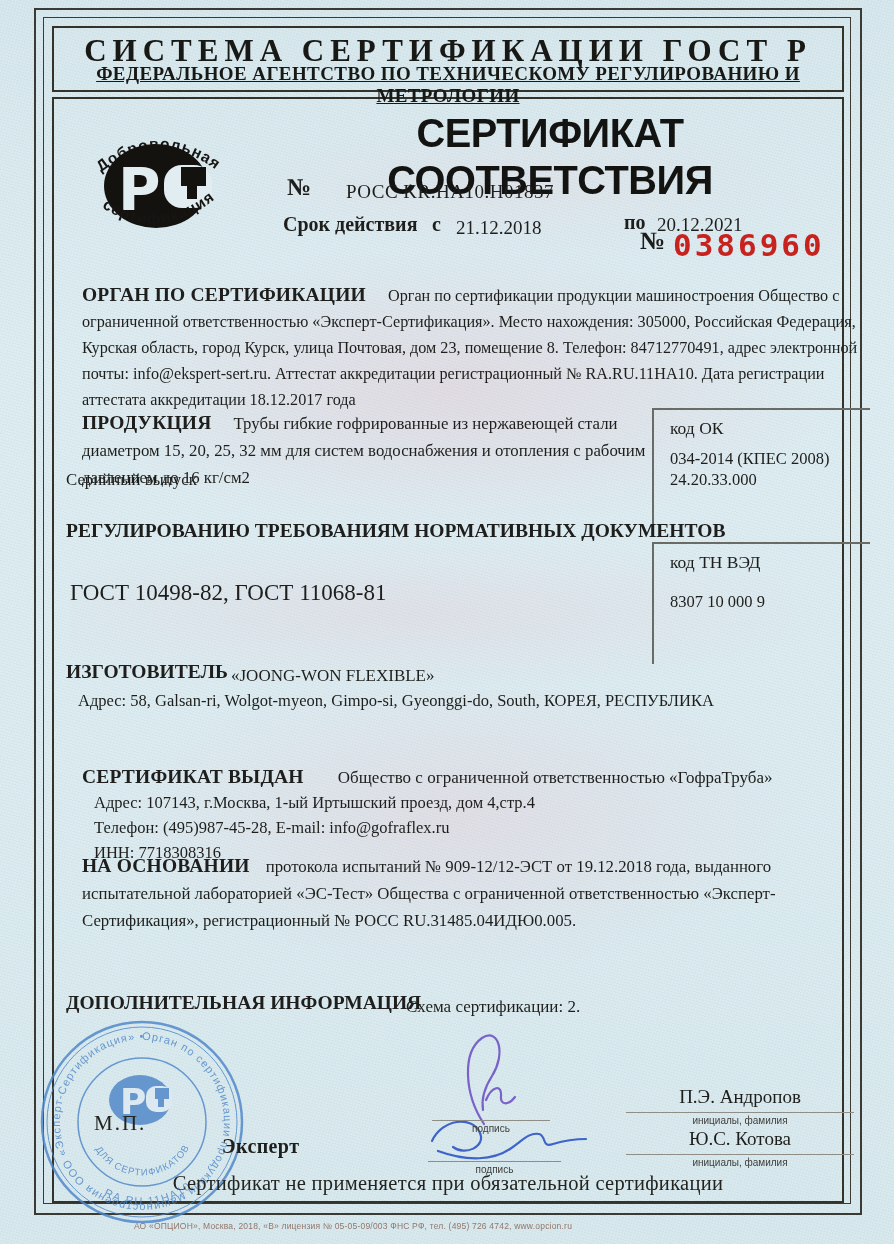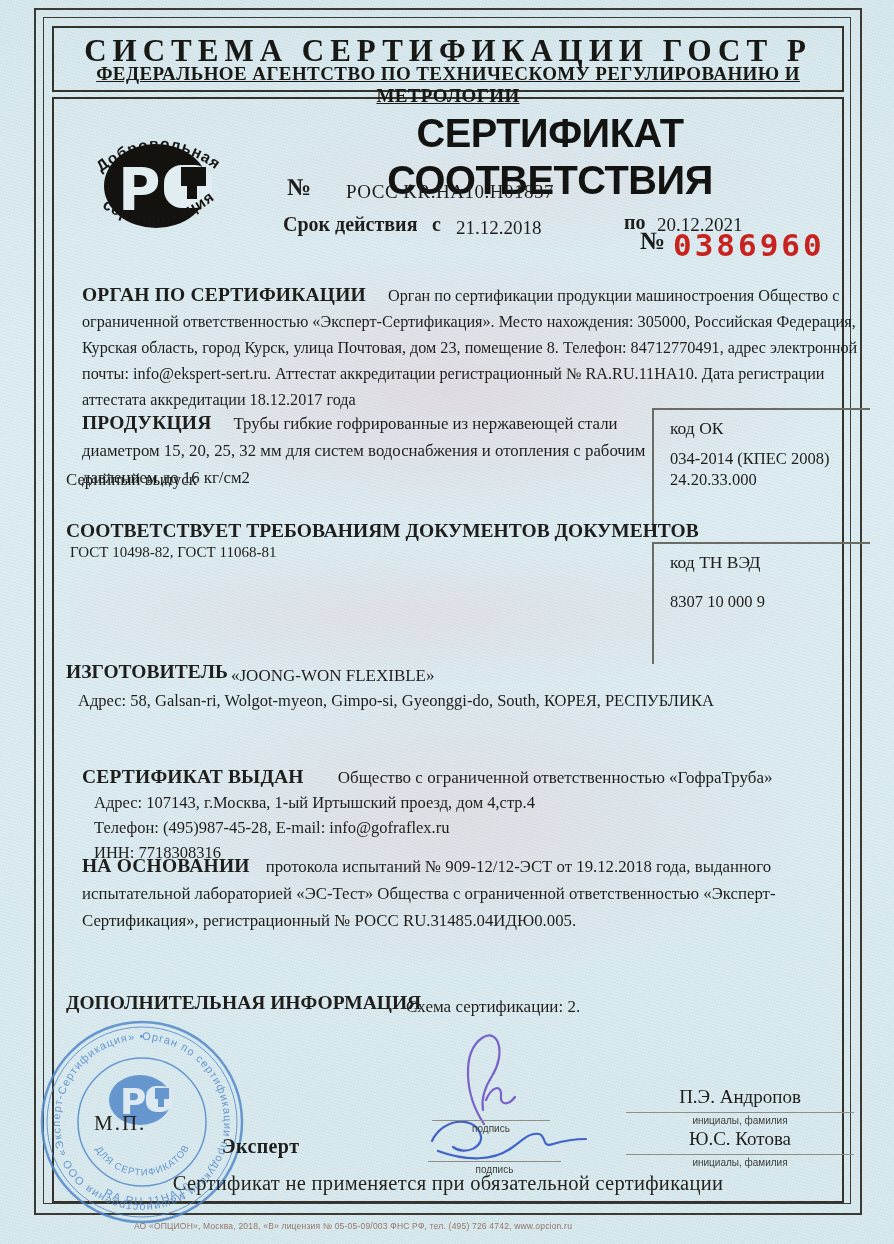--- a/index.html
+++ b/index.html
@@ -53,21 +53,21 @@
   .product-serial { position:absolute; left:66px; top:470px; font-size:16.8px; }
 
   .codebox { position:absolute; left:652px; width:200px; border-top:2px solid #6b6b66; border-left:2px solid #6b6b66; padding:8px 0 0 16px; }
   .codebox-ok { top:408px; height:112px; }
   .codebox-tnved { top:542px; height:112px; }
   .code-label { font-size:17.5px; }
   .code-line  { font-size:16.5px; margin-top:9px; line-height:21px; }
   .code-line2 { font-size:16.5px; line-height:21px; }
 
   .sec-conforms-label { position:absolute; left:66px; top:520px; font-size:19.5px; font-weight:bold; }
-  .sec-conforms-body  { position:absolute; left:70px; top:544px; font-size:15px; }
+  .sec-conforms-body  { position:absolute; left:70px; top:580px; font-size:23px; }
 
   .sec-manu-label { position:absolute; left:66px; top:661px; font-size:19.5px; font-weight:bold; }
   .sec-manu-name  { position:absolute; left:231px; top:666px; font-size:17px; }
   .sec-manu-addr  { position:absolute; left:78px; top:691px; font-size:16.5px; }
 
   .sec-issued { left:66px; top:748px; width:740px; line-height:25px; }
   .issued-line { padding-left:12px; font-size:16.5px; }
   .issued-name { font-size:17px; }
 
   .sec-basis { left:66px; top:836px; width:742px; line-height:27px; }
@@ -165,21 +165,21 @@
     <span class="secbody">Трубы гибкие гофрированные из нержавеющей стали диаметром 15, 20, 25, 32 мм для систем водоснабжения и отопления с рабочим давлением до 16 кг/см2</span>
   </p>
   <div class="product-serial">Серийный выпуск</div>
 
   <div class="codebox codebox-ok">
     <div class="code-label">код ОК</div>
     <div class="code-line">034-2014 (КПЕС 2008)</div>
     <div class="code-line2">24.20.33.000</div>
   </div>
 
-  <div class="sec-conforms-label">СООТВЕТСТВУЕТ ТРЕБОВАНИЯМ ДОКУМЕНТОВ ДОКУМЕНТОВ</div>
+  <div class="sec-conforms-label">РЕГУЛИРОВАНИЮ ТРЕБОВАНИЯМ НОРМАТИВНЫХ ДОКУМЕНТОВ</div>
   <div class="sec-conforms-body">ГОСТ 10498-82, ГОСТ 11068-81</div>
 
   <div class="codebox codebox-tnved">
     <div class="code-label">код ТН ВЭД</div>
     <div class="code-line" style="margin-top:18px;">8307 10 000 9</div>
   </div>
 
   <div class="sec-manu-label">ИЗГОТОВИТЕЛЬ</div>
   <div class="sec-manu-name">«JOONG-WON FLEXIBLE»</div>
   <div class="sec-manu-addr">Адрес: 58, Galsan-ri, Wolgot-myeon, Gimpo-si, Gyeonggi-do, South, КОРЕЯ, РЕСПУБЛИКА</div>

